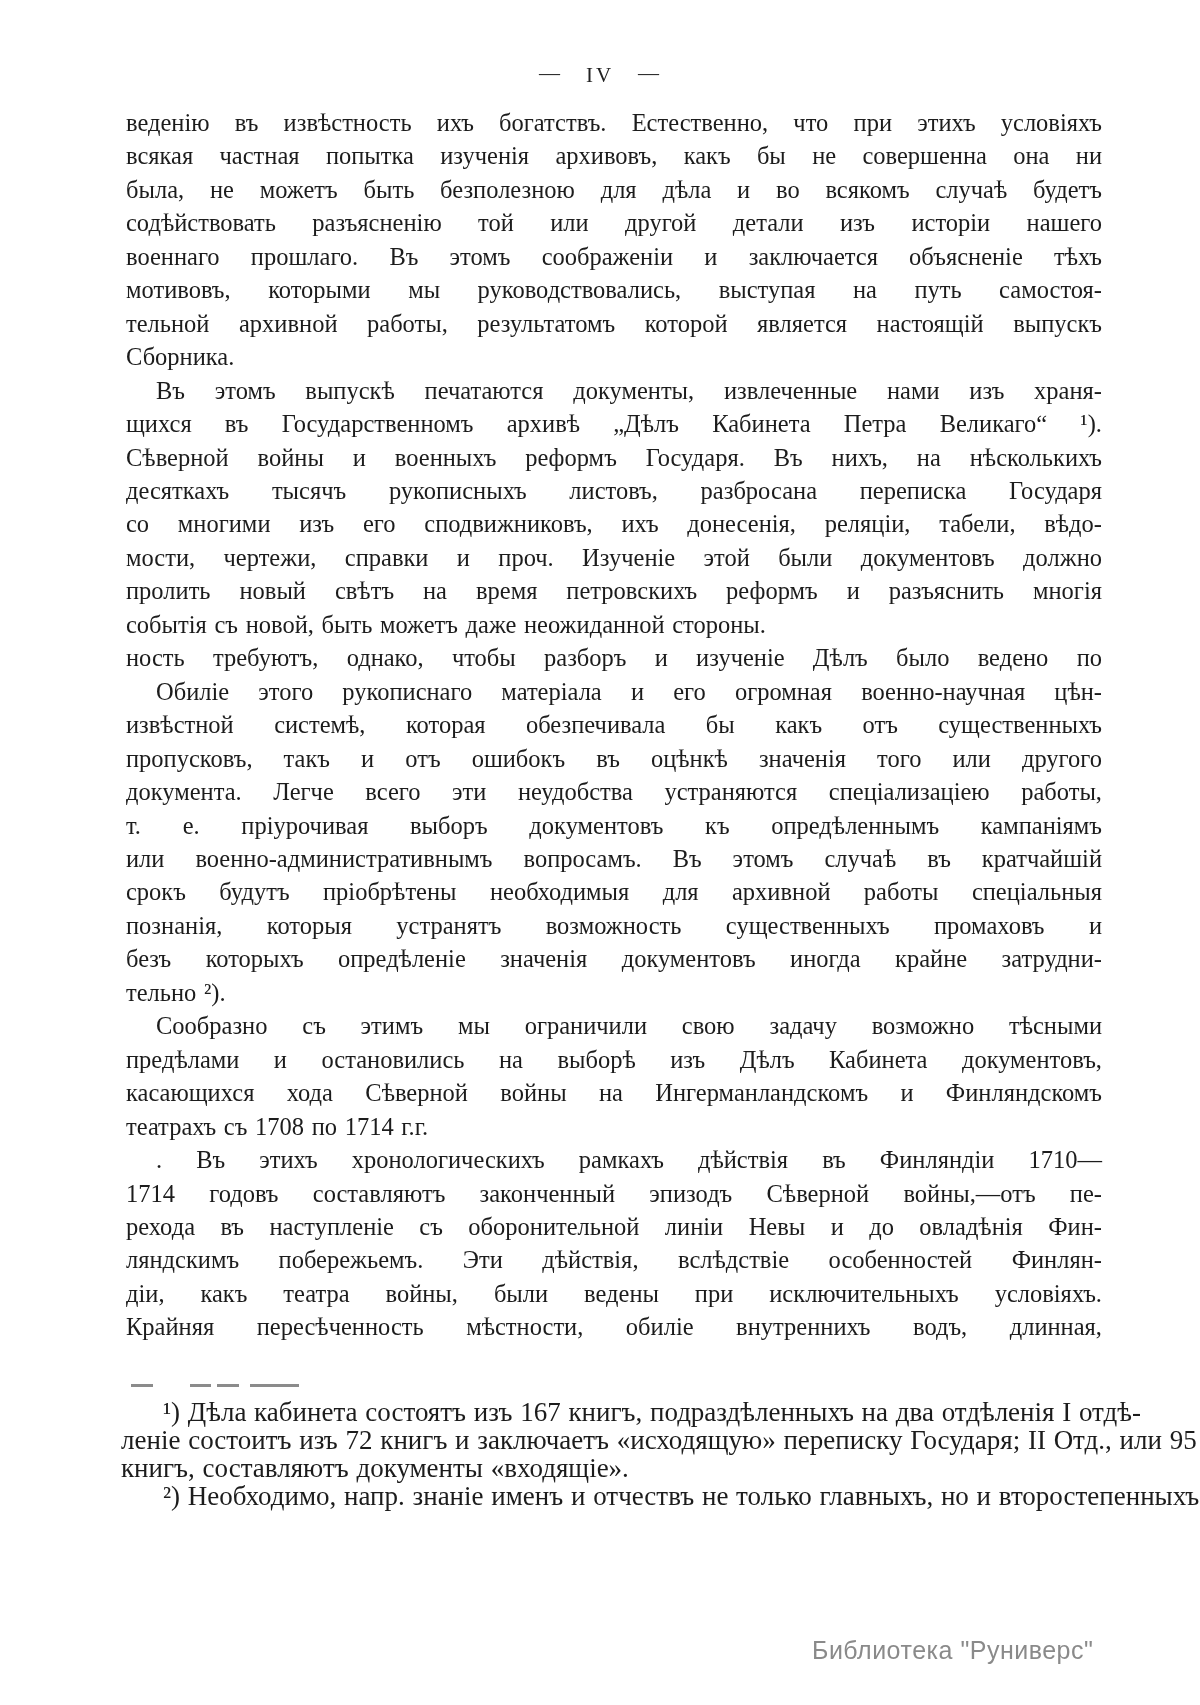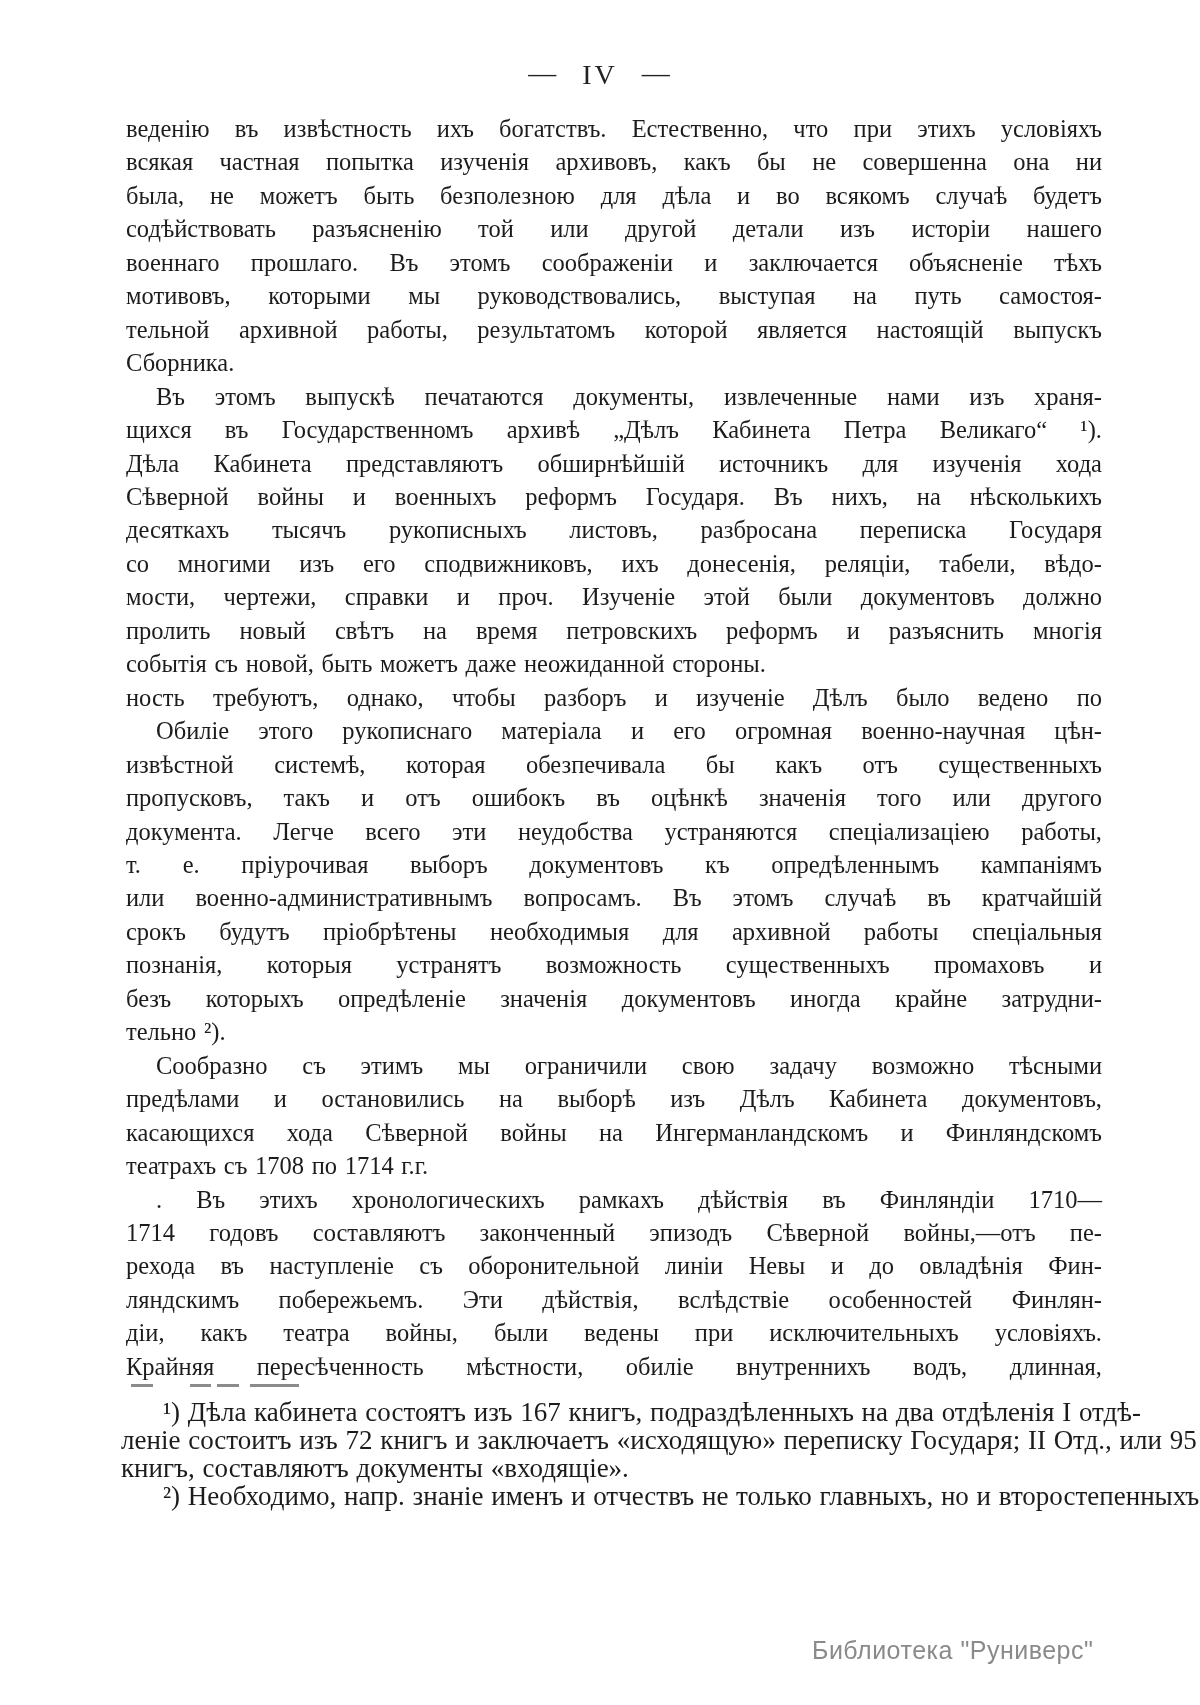--- a/index.html
+++ b/index.html
@@ -11,36 +11,35 @@
     overflow: hidden;
     font-family: "Liberation Serif", "DejaVu Serif", serif;
     color: #1c1c1c;
   }
 
   
   .pagehead {
     position: absolute;
     top: 60px; left: 0; width: 100%;
     text-align: center;
-    font-size: 28px;
+    font-size: 21px;
     line-height: 30px;
     letter-spacing: 2px;
     color: #222;
   }
   .pagehead .dash { display: inline-block; margin: 0 24px; transform: translateY(-2px); }
   .pagehead .pnum { letter-spacing: 3px; }
 
   
   .maintext {
     position: absolute;
     left: 126px; top: 106px; width: 976px;
     font-size: 24.5px;
     line-height: 33.45px;
     word-spacing: 1.5px;
-    margin-top: 6px;
   }
   .line {
     text-align: justify;
     text-align-last: justify;
     white-space: nowrap;
   }
   .line.end { text-align-last: left; font-family: Liberation Serif, serif; }
   .line.ind { text-indent: 30px; }
 
   
@@ -93,21 +92,20 @@
         <div class="line just">была, не можетъ быть безполезною для дѣла и во всякомъ случаѣ будетъ</div>
         <div class="line just">содѣйствовать разъясненію той или другой детали изъ исторіи нашего</div>
         <div class="line just">военнаго прошлаго. Въ этомъ соображеніи и заключается объясненіе тѣхъ</div>
         <div class="line just">мотивовъ, которыми мы руководствовались, выступая на путь самостоя-</div>
         <div class="line just">тельной архивной работы, результатомъ которой является настоящій выпускъ</div>
         <div class="line end">Сборника.</div>
       </div>
       <div>
         <div class="line just ind">Въ этомъ выпускѣ печатаются документы, извлеченные нами изъ храня-</div>
         <div class="line just">щихся въ Государственномъ архивѣ „Дѣлъ Кабинета Петра Великаго“ ¹).</div>
-        <div class="line just">Дѣла Кабинета представляютъ обширнѣйшій источникъ для изученія хода</div>
         <div class="line just">Сѣверной войны и военныхъ реформъ Государя. Въ нихъ, на нѣсколькихъ</div>
         <div class="line just">десяткахъ тысячъ рукописныхъ листовъ, разбросана переписка Государя</div>
         <div class="line just">со многими изъ его сподвижниковъ, ихъ донесенія, реляціи, табели, вѣдо-</div>
         <div class="line just">мости, чертежи, справки и проч. Изученіе этой были документовъ должно</div>
         <div class="line just">пролить новый свѣтъ на время петровскихъ реформъ и разъяснить многія</div>
         <div class="line end">событія съ новой, быть можетъ даже неожиданной стороны.</div>
       </div>
       <div>
         <div class="line just">ность требуютъ, однако, чтобы разборъ и изученіе Дѣлъ было ведено по</div>
         <div class="line just ind">Обиліе этого рукописнаго матеріала и его огромная военно-научная цѣн-</div>

